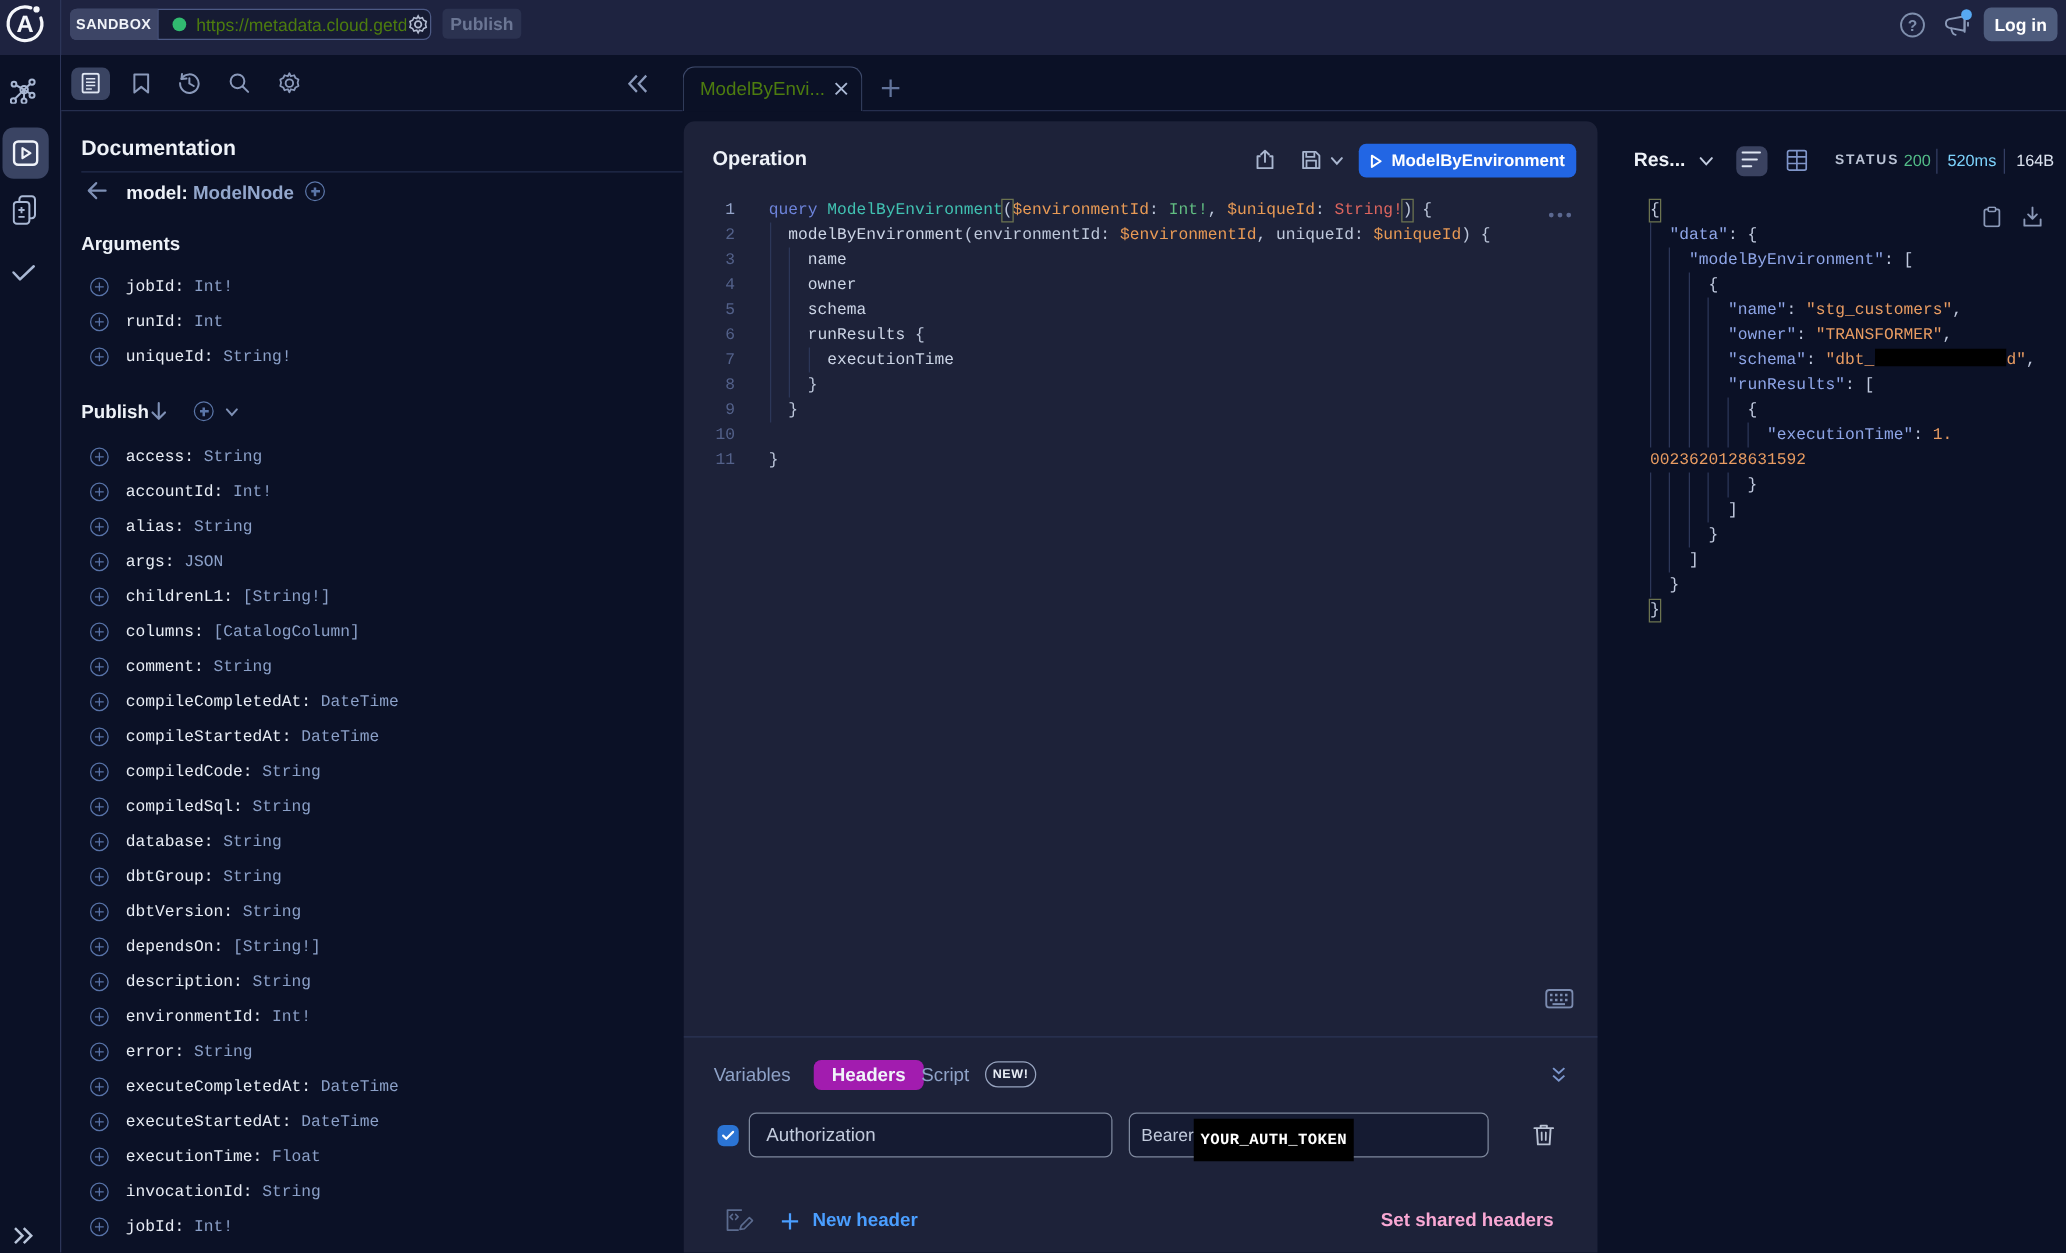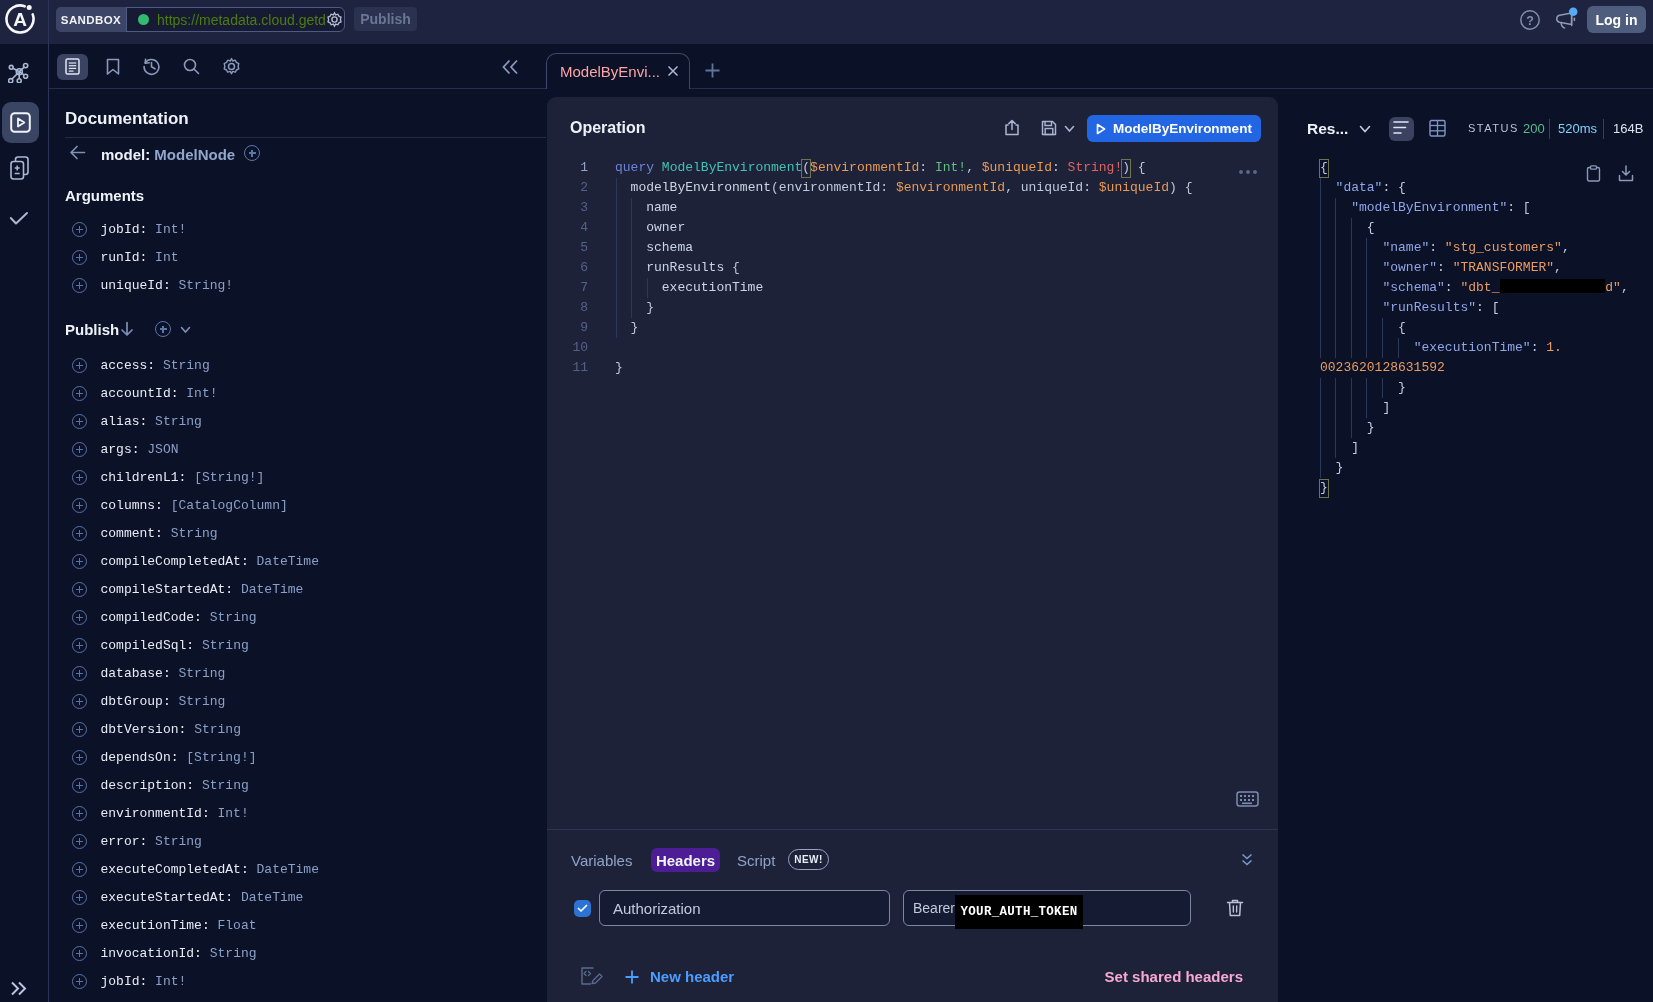--- a/index.html
+++ b/index.html
@@ -131,21 +131,21 @@
 <svg class="a" style="left:222px;top:57px" width="19" height="19" viewBox="0 0 19 19">
   <circle cx="9.5" cy="9.5" r="3" fill="none" stroke="#8a99ba" stroke-width="1.5"></circle>
   <path d="M9.5 1.6 L10.7 4 L13.3 3.2 L14.4 5.4 L16.8 6.6 L16.1 9.2 L16.8 11.8 L14.4 13 L13.3 15.2 L10.7 14.4 L9.5 16.8 L8.3 14.4 L5.7 15.2 L4.6 13 L2.2 11.8 L2.9 9.2 L2.2 6.6 L4.6 5.4 L5.7 3.2 L8.3 4 Z" fill="none" stroke="#8a99ba" stroke-width="1.4" stroke-linejoin="round"></path>
 </svg>
 
 <svg class="a" style="left:501px;top:59px" width="19" height="16" viewBox="0 0 19 16">
   <path d="M8.5 1.5 L2.5 8 L8.5 14.5 M16 1.5 L10 8 L16 14.5" fill="none" stroke="#8a99ba" stroke-width="1.8"></path>
 </svg>
 
 <div class="a" style="left:546px;top:53px;width:144px;height:36px;border:1px solid #3e4a6b;border-bottom:none;border-radius:10px 10px 0 0;box-sizing:border-box;background:#0b1126"></div>
-<div class="a" style="left:560px;top:63px;font-size:15px;color:#fca5a5">ModelByEnvi...</div>
+<div class="a" style="left:560px;top:63px;font-size:15px;color:#4d7c0f">ModelByEnvi...</div>
 <svg class="a" style="left:667px;top:65px" width="12" height="12" viewBox="0 0 12 12">
   <path d="M1.5 1.5 L10.5 10.5 M10.5 1.5 L1.5 10.5" stroke="#aab8d4" stroke-width="1.5"></path>
 </svg>
 
 <svg class="a" style="left:704px;top:62px" width="17" height="17" viewBox="0 0 17 17">
   <path d="M8.5 1.5 L8.5 15.5 M1.5 8.5 L15.5 8.5" stroke="#62749c" stroke-width="1.8"></path>
 </svg>
 
 <div class="a" style="left:65px;top:109px;font-size:17px;font-weight:bold;color:#eef2f8">Documentation</div>
 <div class="a" style="left:65px;top:137px;width:481px;height:1px;background:#232c4c"></div>
@@ -260,21 +260,21 @@
     <rect x="4" y="8" width="2" height="2"></rect>
       <rect x="8" y="8" width="2" height="2"></rect>
       <rect x="12" y="8" width="2" height="2"></rect>
       <rect x="16" y="8" width="2" height="2"></rect>
     <rect x="6" y="11.5" width="10" height="1.6"></rect>
   </g>
 </svg>
 
 <div class="a" style="left:547px;top:829px;width:731px;height:1px;background:#2b3456"></div>
 <div class="a" style="left:571px;top:852px;font-size:15px;color:#8fa3c8">Variables</div>
-<div class="a" style="left:651px;top:848px;width:69px;height:24px;background:#4c1d95;border-radius:6px;display:flex;align-items:center;justify-content:center;color:#f0f3f9;font-size:15px;font-weight:bold">Headers</div>
+<div class="a" style="left:651px;top:848px;width:88px;height:24px;background:#a21caf;border-radius:6px;display:flex;align-items:center;justify-content:center;color:#f0f3f9;font-size:15px;font-weight:bold">Headers</div>
 <div class="a" style="left:737px;top:852px;font-size:15px;color:#8fa3c8">Script</div>
 <div class="a" style="left:788px;top:849px;width:41px;height:21px;border:1px solid #97a4bf;border-radius:11px;box-sizing:border-box;display:flex;align-items:center;justify-content:center;color:#e8edf5;font-size:10px;font-weight:bold;letter-spacing:0.5px">NEW!</div>
 <svg class="a" style="left:1241px;top:853px" width="12" height="14" viewBox="0 0 12 14">
   <path d="M1.5 1.5 L6 5.5 L10.5 1.5 M1.5 7.5 L6 11.5 L10.5 7.5" fill="none" stroke="#7b96cc" stroke-width="1.6"></path>
 </svg>
 
 <div class="a" style="left:574px;top:900px;width:17px;height:17px;background:#2b74d4;border-radius:5px"></div>
 <svg class="a" style="left:577px;top:904px" width="11" height="9" viewBox="0 0 11 9">
   <path d="M1.5 4.5 L4 7 L9.5 1.5" fill="none" stroke="#fff" stroke-width="1.7" stroke-linecap="round" stroke-linejoin="round"></path>
 </svg>
@@ -309,21 +309,21 @@
     <line x1="1" y1="7.5" x2="12.5" y2="7.5"></line>
     <line x1="1" y1="13" x2="8" y2="13"></line>
   </g>
 </svg>
 <svg class="a" style="left:1429px;top:119px" width="17" height="18" viewBox="0 0 17 18">
   <rect x="1" y="1.5" width="15" height="15.5" rx="1.5" fill="none" stroke="#7f95c9" stroke-width="1.4"></rect>
   <line x1="1" y1="6.5" x2="16" y2="6.5" stroke="#7f95c9" stroke-width="1.3"></line>
   <line x1="1" y1="11.8" x2="16" y2="11.8" stroke="#7f95c9" stroke-width="1.3"></line>
   <line x1="8.5" y1="1.5" x2="8.5" y2="17" stroke="#7f95c9" stroke-width="1.3"></line>
 </svg>
-<div class="a" style="left:1468px;top:122px;font-size:11px;font-weight:normal;letter-spacing:1.5px;color:#b9c2d4">STATUS</div>
+<div class="a" style="left:1468px;top:122px;font-size:11px;font-weight:bold;letter-spacing:1.5px;color:#b9c2d4">STATUS</div>
 <div class="a" style="left:1523px;top:121px;font-size:13px;color:#53bd88">200</div>
 <div class="a" style="left:1549px;top:119px;width:1px;height:20px;background:#343f64"></div>
 <div class="a" style="left:1558px;top:121px;font-size:13px;color:#7dd3fc">520ms</div>
 <div class="a" style="left:1603px;top:119px;width:1px;height:20px;background:#343f64"></div>
 <div class="a" style="left:1613px;top:121px;font-size:13px;color:#dce3ef">164B</div>
 
 <svg class="a" style="left:1586px;top:165px" width="15" height="17" viewBox="0 0 15 17">
   <rect x="1.5" y="2.5" width="12" height="13.5" rx="1.5" fill="none" stroke="#8b99b8" stroke-width="1.4"></rect>
   <rect x="4.5" y="0.8" width="6" height="3.4" rx="1" fill="#0b1126" stroke="#8b99b8" stroke-width="1.3"></rect>
 </svg>

